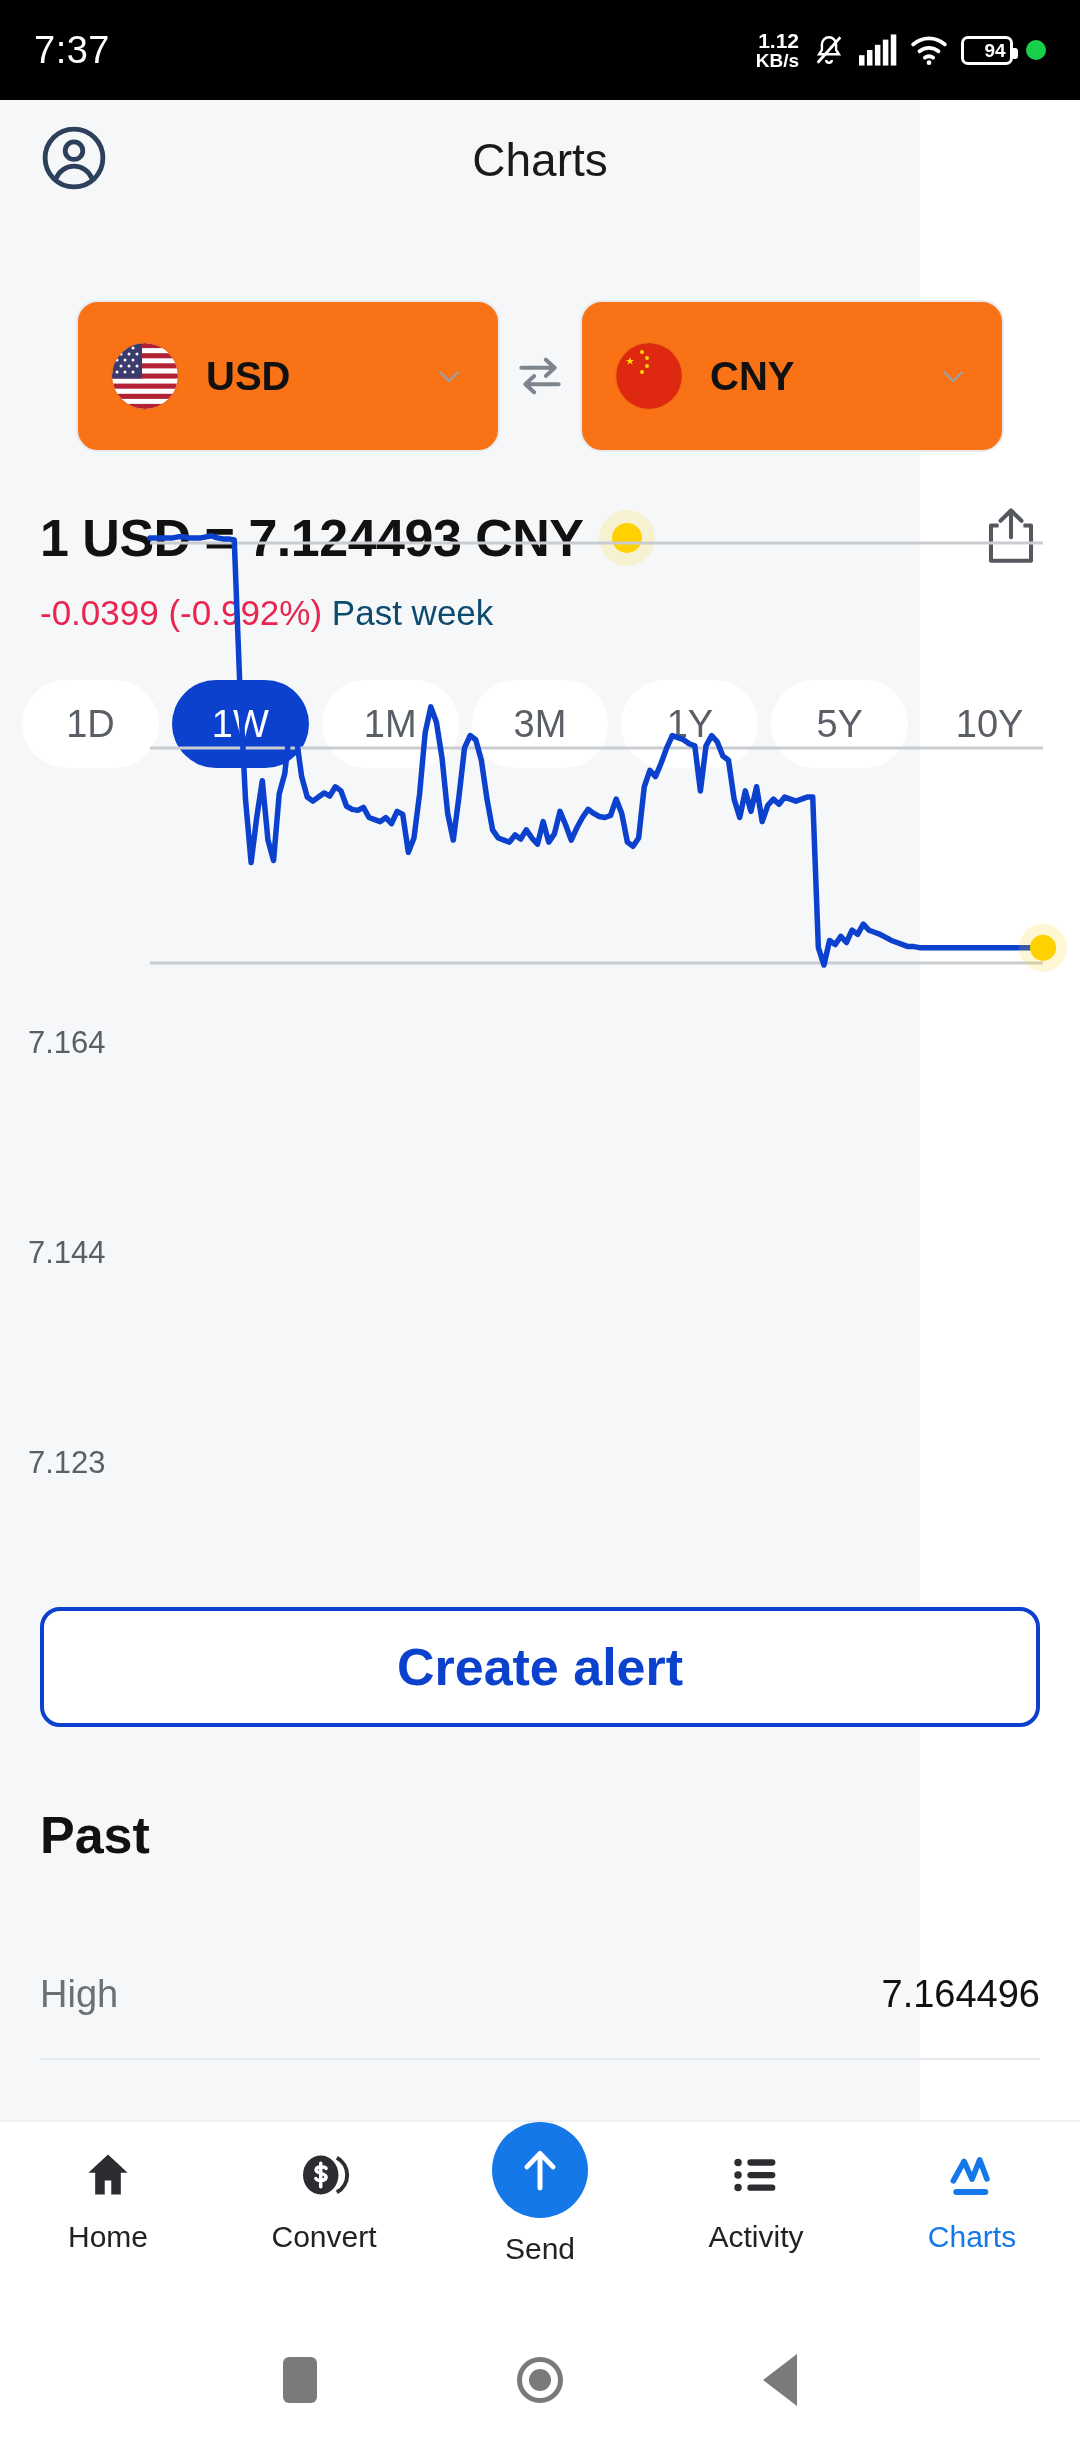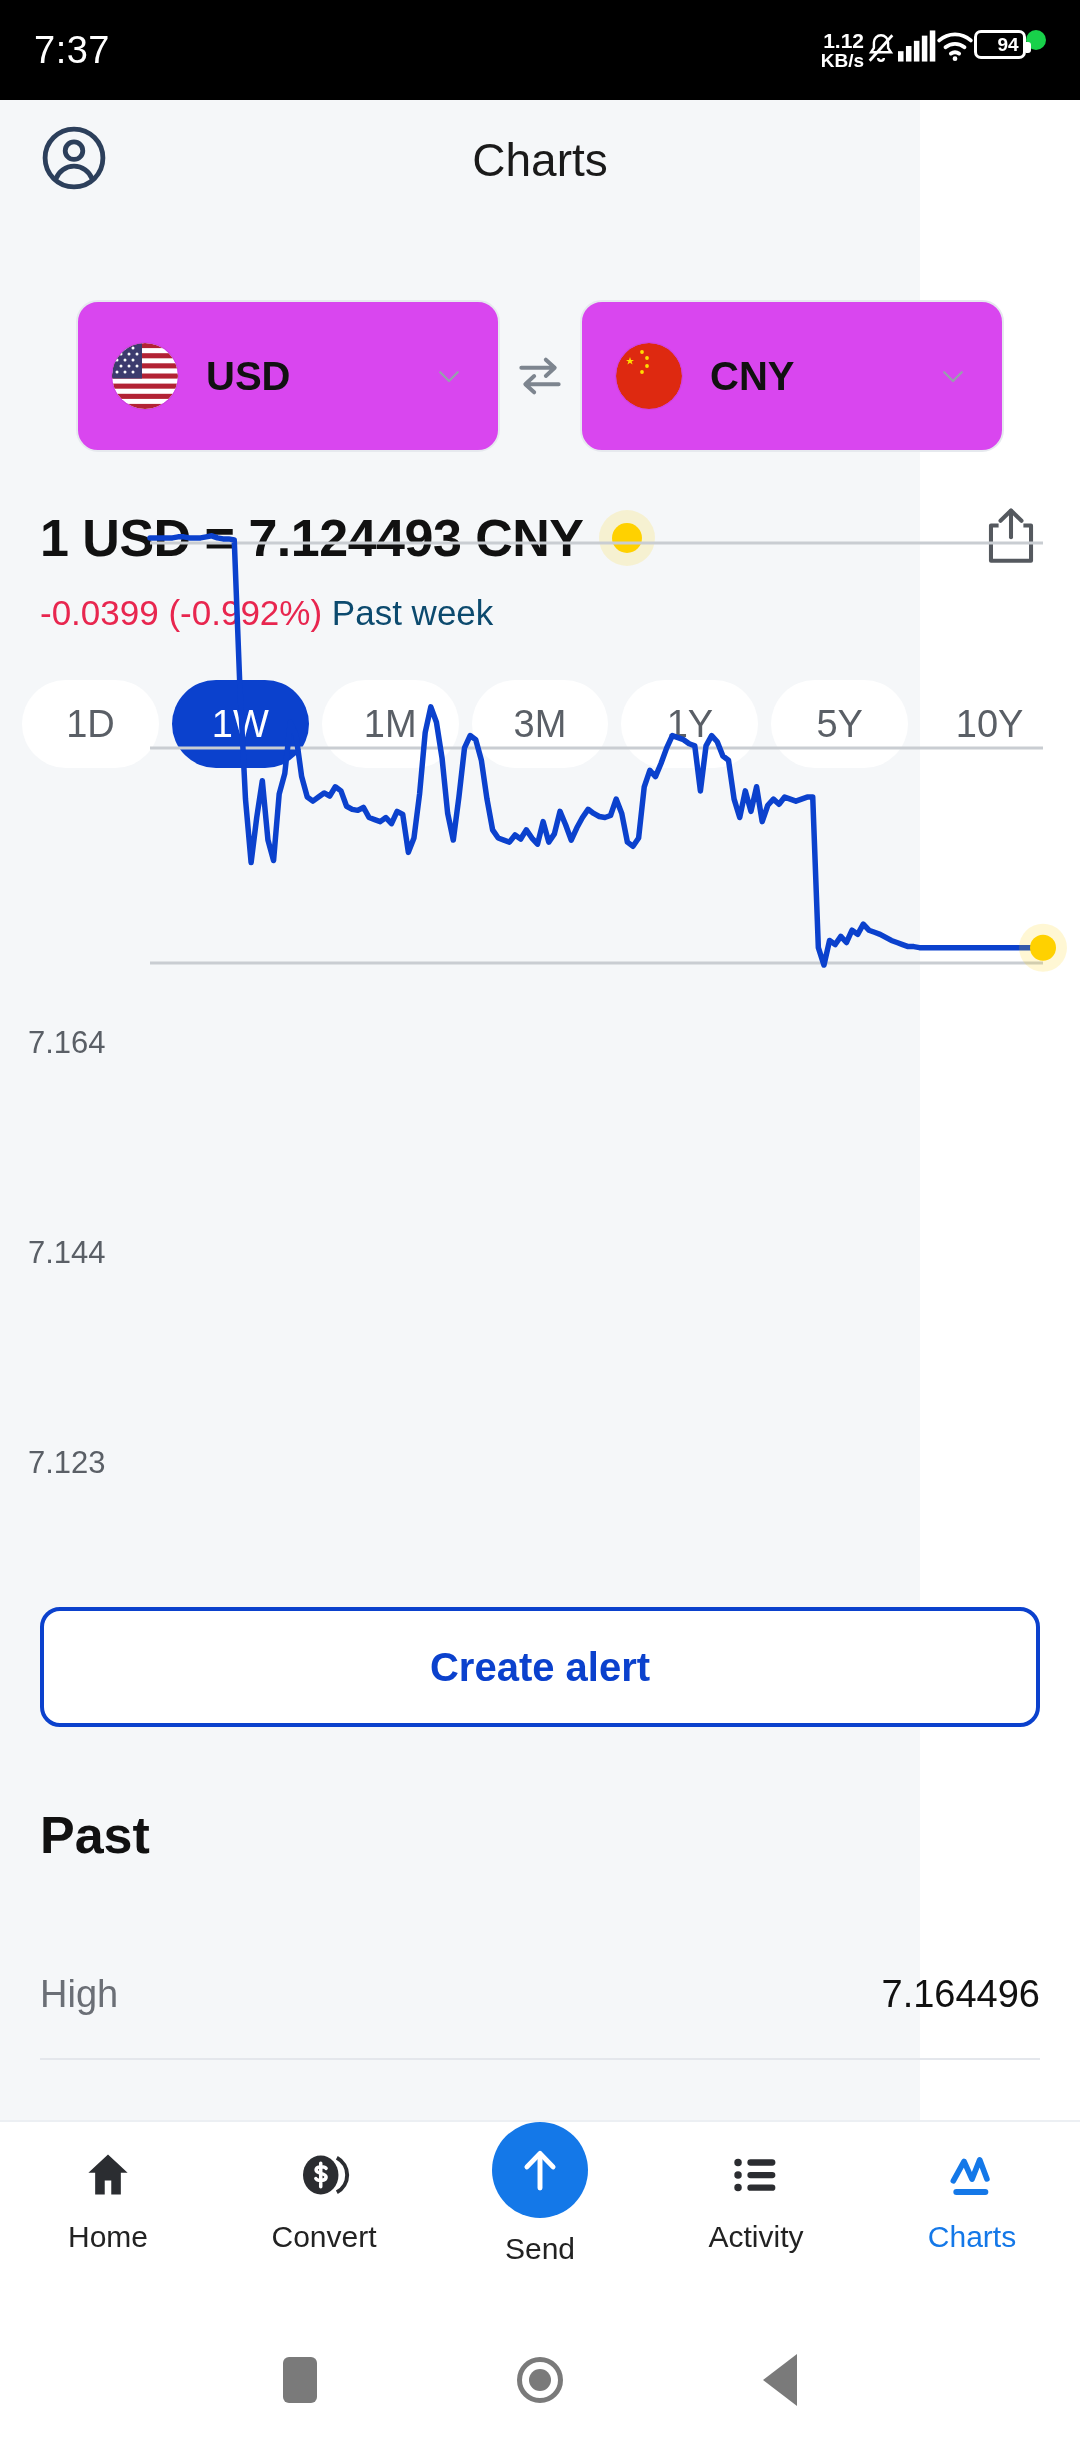--- a/index.html
+++ b/index.html
@@ -12,21 +12,21 @@
   #screen { position: relative; width: 920px; height: 2460px; background: #f5f7f9; }
 
   
   .statusbar {
     position: absolute; left: 0; top: 0; width: 1080px; height: 100px;
     background: #000000; color: #ffffff;
     display: flex; align-items: center; justify-content: space-between;
     padding: 0 34px;
   }
   .sb-time { font-size: 38px; letter-spacing: .5px; font-weight: 400; }
-  .sb-right { display: flex; }
+  .sb-right { display: flex; align-items: center; gap: 13px; }
   .sb-netspeed { display: flex; flex-direction: column; align-items: flex-end; line-height: 1.02; }
   .sb-netspeed .n1 { font-size: 21px; font-weight: 600; }
   .sb-netspeed .n2 { font-size: 19px; font-weight: 600; }
   .sb-ico { display: block; }
   .sb-batt {
     position: relative; width: 52px; height: 29px; border: 3px solid #ffffff;
     border-radius: 7px; display: flex; align-items: center; justify-content: center; padding-left: 16px;
   }
   .sb-batt span { font-size: 19px; font-weight: 700; color: #ffffff; line-height: 1; }
   .sb-batt::after {
@@ -44,21 +44,21 @@
   .appbar-title {
     width: 100%; text-align: center; font-size: 46px; color: #1a1a1a; font-weight: 400;
   }
 
   
   .cur-row {
     position: absolute; left: 0; top: 300px; width: 1080px; height: 152px;
     display: flex; align-items: center; justify-content: center; gap: 0;
   }
   .cur-box {
-    width: 424px; height: 152px; background: #d946ef; border: 2px solid #e6e9ee;
+    width: 424px; height: 152px; background: #f97316; border: 2px solid #e6e9ee;
     border-radius: 22px; display: flex; align-items: center; padding: 0 34px;
     gap: 28px;
   }
   .flag { width: 66px; height: 66px; border-radius: 50%; overflow: hidden;
           position: relative; flex: 0 0 auto; box-shadow: 0 0 0 1px rgba(0,0,0,.06); }
   .cur-code { font-size: 40px; font-weight: 700; color: #111; flex: 1 1 auto; }
   .chev { width: 30px; height: 30px; flex: 0 0 auto; }
   .swap { width: 80px; display: flex; align-items: center; justify-content: center; }
 
   
@@ -89,21 +89,21 @@
   .ylabel {
     position: absolute; font-size: 31px; color: #5a5f66; background: #f5f7f9;
     padding: 2px 6px; left: 22px;
   }
 
   
   .alert-btn {
     position: absolute; left: 40px; top: 1607px; width: 1000px; height: 120px;
     border: 4px solid #0b41cd; border-radius: 20px; background: #ffffff;
     display: flex; align-items: center; justify-content: center;
-    font-size: 40px; font-weight: 700; color: #0b41cd;
+    font-size: 52px; font-weight: 700; color: #0b41cd;
   }
 
   
   .stats-title {
     position: absolute; left: 40px; top: 1805px; font-size: 52px; font-weight: 700; color: #111;
   }
   .stat-row {
     position: absolute; left: 40px; top: 1930px; width: 1000px; height: 130px;
     display: flex; align-items: center; justify-content: space-between;
     border-bottom: 2px solid #e4e7ec;

